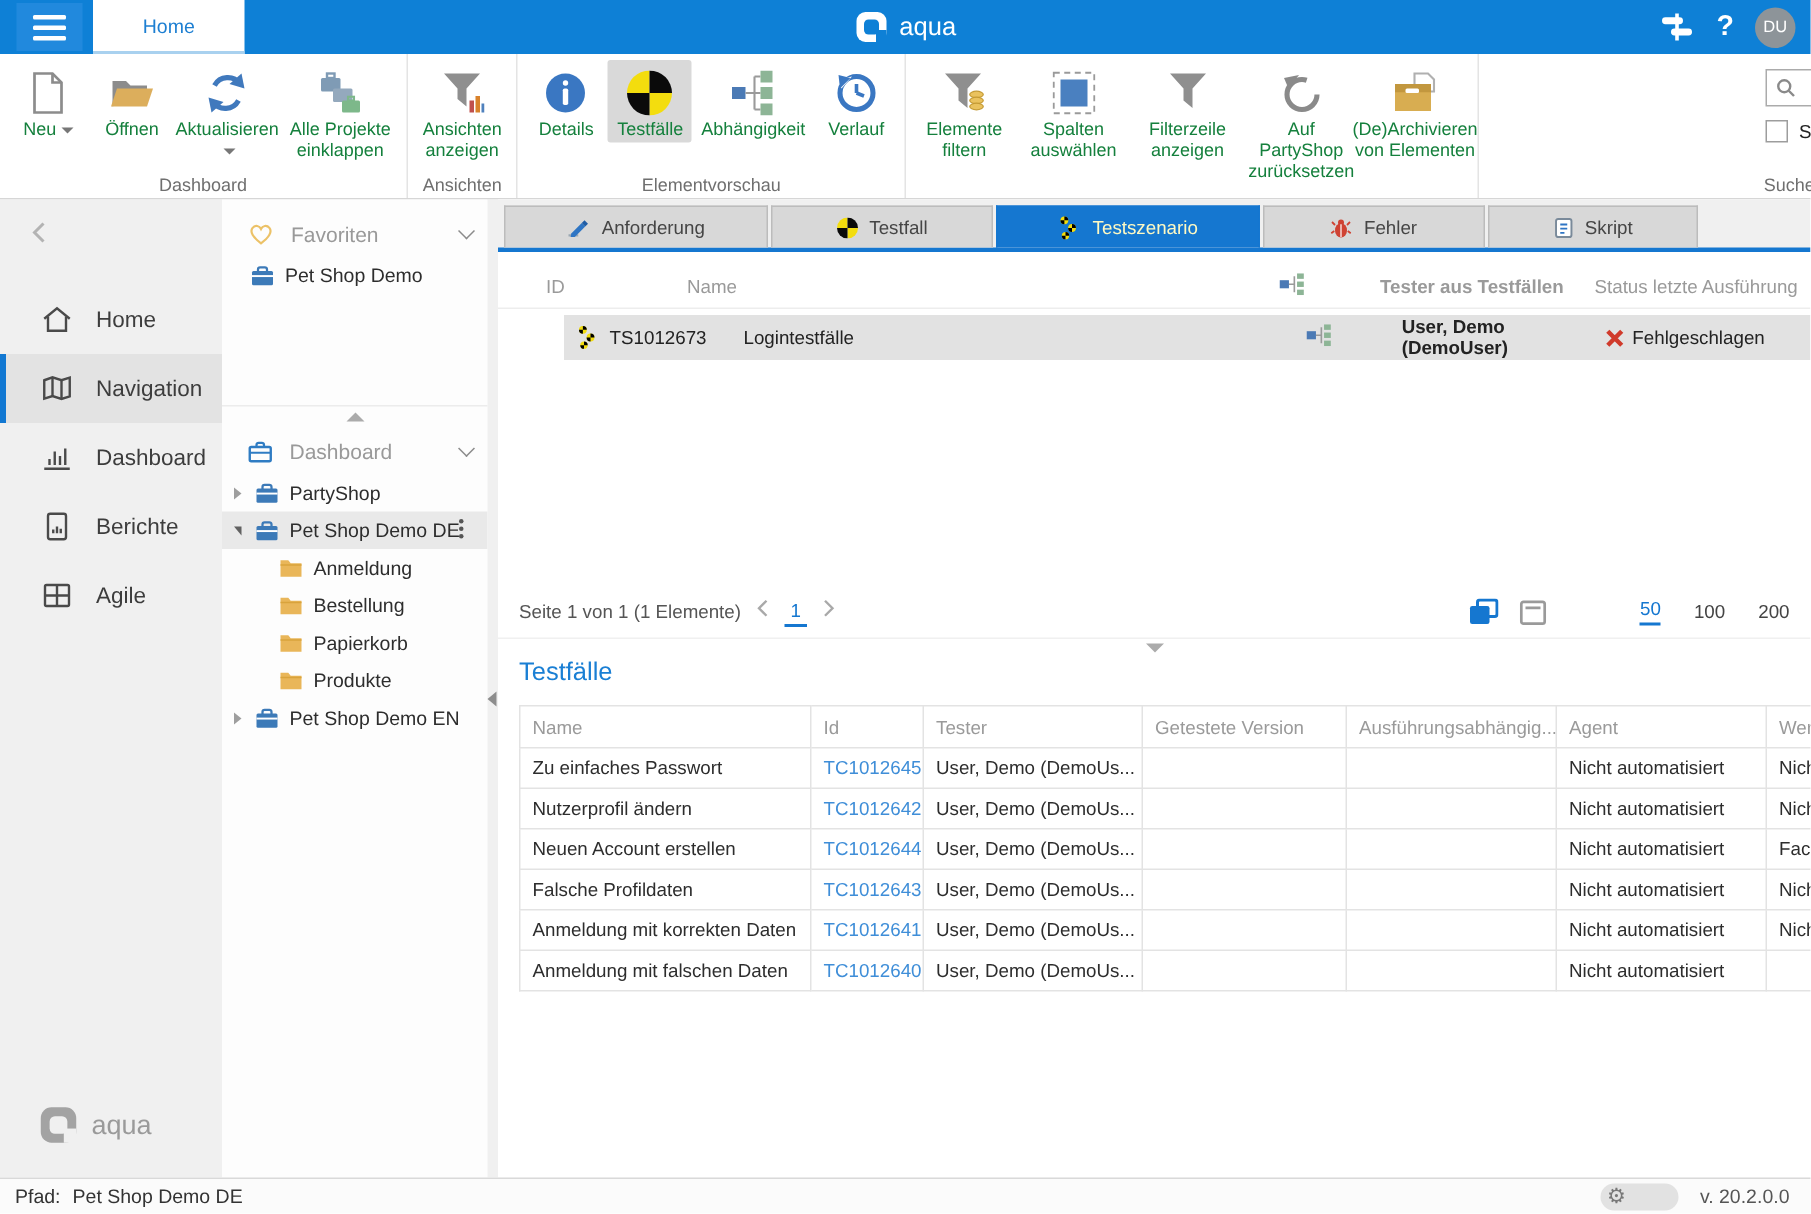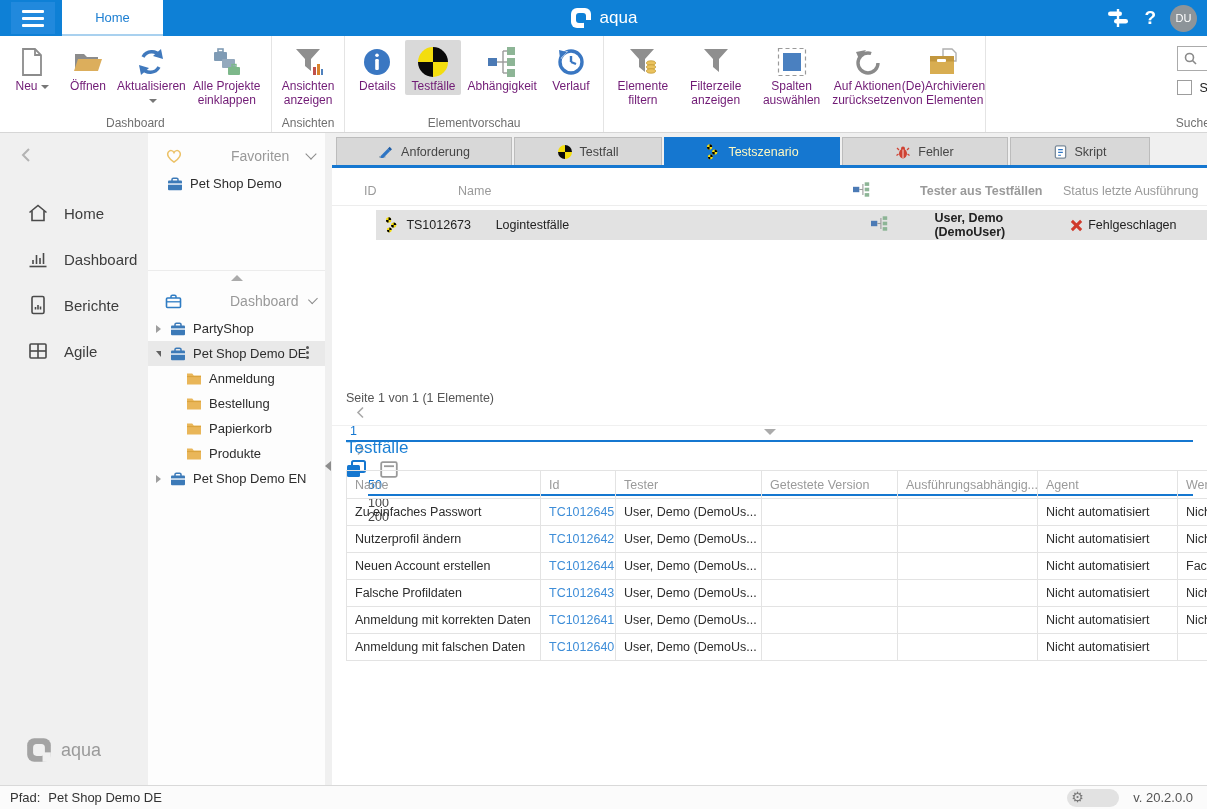--- a/index.html
+++ b/index.html
@@ -23,21 +23,21 @@
 
   
   #ribbon { position:absolute; left:0; top:36px; width:1207px; height:97px; background:#fff;
     border-bottom:1px solid #d6d6d6; display:flex; }
   .rgroup { position:relative; height:100%; border-right:1px solid #e4e4e4; padding:4px 4px 16px 4px;
     display:flex; align-items:flex-start; }
   .rgroup-label { position:absolute; left:0; right:0; bottom:2px; text-align:center; color:#6f6f6f; font-size:12px; }
   .rbtn { display:flex; flex-direction:column; align-items:center; padding:5px 6px 2px 6px; min-width:56px;
     cursor:pointer; border-radius:2px; }
   .rbtn .ric { height:34px; display:flex; align-items:center; justify-content:center; }
-  .rbtn .rlab { font-size:12px; color:#701a75; text-align:center; line-height:14px; max-width:92px; }
+  .rbtn .rlab { font-size:12px; color:#15803d; text-align:center; line-height:14px; max-width:92px; }
   .rbtn.active { background:#d9d9d9; }
   .caret { display:inline-block; width:0; height:0; border-left:4px solid transparent;
     border-right:4px solid transparent; border-top:4px solid #777; margin-left:3px; vertical-align:middle; }
   #search-group { padding:10px 14px 16px 14px; display:block; border-right:none; flex:1; }
   .search-row { width:208px; height:25px; border:1px solid #ababab; display:flex; align-items:center;
     padding:0 6px; margin-left:2px; background:#fff; }
   .search-row input { border:none; outline:none; flex:1; font-size:12px; font-family:"Liberation Sans",sans-serif; }
   .check-row { display:flex; align-items:center; gap:7px; margin-top:9px; margin-left:2px; }
   .checkbox { width:15px; height:15px; border:1px solid #9d9d9d; background:#fff; }
   .check-label { font-size:12.5px; color:#222; }
@@ -50,21 +50,21 @@
   .side-item.selected { background:#e3e3e3; }
   .side-item.selected::before { content:""; position:absolute; left:0; top:0; bottom:0; width:4px; background:#1278d2; }
   #side-list { position:absolute; top:57px; left:0; right:0; }
   #side-logo { position:absolute; left:26px; bottom:22px; display:flex; align-items:center; gap:9px;
     color:#9a9a9a; font-size:18px; }
 
   
   #treepanel { position:absolute; left:148px; top:133px; width:177px; height:652px; background:#fdfdfd; }
   .tree-header { height:30px; display:flex; align-items:center; gap:11px; padding:0 10px 0 17px;
     color:#999; font-size:14px; cursor:pointer; margin-top:8px; }
-  .tree-header .flex1 { flex:1;margin-left:37px; }
+  .tree-header .flex1 { flex:1; }
   .chev-down { width:8px; height:8px; border-right:1.6px solid #8b8b8b; border-bottom:1.6px solid #8b8b8b;
     transform:rotate(45deg); margin-top:-4px; }
   .tree-item { position:relative; height:25px; display:flex; align-items:center; gap:7px; padding-left:22px;
     font-size:13px; color:#2d2d2d; cursor:pointer; }
   .tree-item.child { padding-left:38px; }
   .tree-item.selected { background:#e9e9e9; }
   .expander { position:absolute; left:8px; width:0; height:0; }
   .expander.closed { border-left:5px solid #9e9e9e; border-top:4px solid transparent; border-bottom:4px solid transparent; }
   .expander.open { border-top:6px solid #616161; border-left:5px solid transparent; border-right:0 solid transparent; }
   .kebab { position:absolute; right:16px; top:5px; width:3px; cursor:pointer; }
@@ -90,22 +90,22 @@
   .t1-head { color:#9a9a9a; border-bottom:1px solid #ededed; }
   .t1-data { background:#e2e2e2; margin-top:4px; color:#222;margin-left:44px; }
   .c-icon { width:32px; display:flex; justify-content:center; }
   .c-id { width:94px; }
   .c-name { width:395px; }
   .c-dep { width:40px; }
   .c-gap { width:27px; }
   .c-tester { width:143px;font-weight:bold; }
   .c-status { width:144px; display:flex; align-items:center; gap:5px; }
 
-  #pagebar { position:absolute; left:0; right:0; top:258px; height:34px; display:flex; 
-    padding:0 14px; font-size:12.5px; color:#555;flex-direction:column; }
+  #pagebar { position:absolute; left:0; right:0; top:258px; height:34px; display:flex; align-items:center;
+    padding:0 14px; font-size:12.5px; color:#555; }
   .pg-chev { color:#a9a9a9; font-size:16px; margin:0 10px; cursor:pointer; }
   .pg-num { color:#1577d0; border-bottom:2px solid #1577d0; padding:1px 4px 2px 4px; cursor:pointer; }
   #pagebar .spacer { flex:1; }
   .pg-size { margin-left:22px; cursor:pointer; color:#444; }
   .pg-size.active { color:#1577d0; border-bottom:2px solid #1577d0; padding-bottom:2px; }
   .pg-icons { display:flex; align-items:center; gap:14px; margin-right:40px; }
 
   #hsplit { position:absolute; left:0; right:0; top:292px; height:13px; display:flex; align-items:center;
     justify-content:center; border-top:1px solid #f0f0f0; cursor:row-resize; }
   .tri-down { width:0; height:0; border-left:6px solid transparent; border-right:6px solid transparent;
@@ -286,42 +286,42 @@
             <ellipse cx="23" cy="16" rx="4.5" ry="2.2" fill="#eac25e" stroke="#c49a34" stroke-width="0.8"></ellipse>
             <ellipse cx="23" cy="20" rx="4.5" ry="2.2" fill="#eac25e" stroke="#c49a34" stroke-width="0.8"></ellipse>
             <ellipse cx="23" cy="24" rx="4.5" ry="2.2" fill="#eac25e" stroke="#c49a34" stroke-width="0.8"></ellipse>
           </svg>
       </span>
       <span class="rlab">Elemente filtern</span>
     </div>
     <div class="rbtn">
       <span class="ric">
         <svg width="30" height="30" viewBox="0 0 30 30">
-            <polygon points="3,2 27,2 18,12 18,25 12,20 12,12" fill="#8f8f8f"></polygon>
-          </svg>
-      </span>
-      <span class="rlab">Filterzeile anzeigen</span>
-    </div>
-    <div class="rbtn">
-      <span class="ric">
-        <svg width="30" height="30" viewBox="0 0 30 30">
             <rect x="1.5" y="1.5" width="27" height="27" fill="none" stroke="#9a9a9a" stroke-width="1.2" stroke-dasharray="4 3"></rect>
             <rect x="6" y="6" width="18" height="18" fill="#4a80c0"></rect>
           </svg>
       </span>
       <span class="rlab">Spalten auswählen</span>
+    </div>
+    <div class="rbtn">
+      <span class="ric">
+        <svg width="30" height="30" viewBox="0 0 30 30">
+            <polygon points="3,2 27,2 18,12 18,25 12,20 12,12" fill="#8f8f8f"></polygon>
+          </svg>
+      </span>
+      <span class="rlab">Filterzeile anzeigen</span>
     </div>
     <div class="rbtn">
       <span class="ric">
         <svg width="30" height="30" viewBox="0 0 30 30">
             <circle cx="15" cy="16" r="10" fill="none" stroke="#8a8a8a" stroke-width="3.4" stroke-dasharray="50 13"></circle>
             <polygon points="3,5 13,3 6,12" fill="#8a8a8a"></polygon>
           </svg>
       </span>
-      <span class="rlab">Auf Aktionen zurücksetzen</span>
+      <span class="rlab">Auf PartyShop zurücksetzen</span>
     </div>
     <div class="rbtn">
       <span class="ric">
         <svg width="32" height="30" viewBox="0 0 32 30">
             <path d="M16 2 h9 l4 4 v8 h-13 Z" fill="#fff" stroke="#b0b0b0" stroke-width="1.4"></path>
             <rect x="3" y="9" width="24" height="18" fill="#d8ad51"></rect>
             <rect x="3" y="9" width="24" height="5.5" fill="#c2973e"></rect>
             <rect x="10" y="12" width="9" height="3" rx="1" fill="#fff"></rect>
           </svg>
       </span>
@@ -358,20 +358,30 @@
   </div>
   <div id="side-list">
     <div class="side-item">
       <span style="display:flex;">
         <svg width="22" height="22" viewBox="0 0 22 22" fill="none" stroke="#4a4a4a" stroke-width="1.6">
             <path d="M2.5 10.5 L11 3.5 L19.5 10.5"></path>
             <path d="M5 9 V18.5 H17 V9"></path>
           </svg>
       </span>
       <span>Home</span>
+    </div>
+    <div class="side-item selected">
+      <span style="display:flex;">
+        <svg width="22" height="22" viewBox="0 0 22 22" fill="none" stroke="#4a4a4a" stroke-width="1.6">
+            <path d="M2.5 5.5 L8 3.5 L14 5.5 L19.5 3.8 V16.2 L14 18 L8 16 L2.5 17.8 Z"></path>
+            <line x1="8" y1="3.5" x2="8" y2="16"></line>
+            <line x1="14" y1="5.5" x2="14" y2="18"></line>
+          </svg>
+      </span>
+      <span>Navigation</span>
     </div>
     <div class="side-item">
       <span style="display:flex;">
         <svg width="22" height="22" viewBox="0 0 22 22" fill="none" stroke="#4a4a4a" stroke-width="1.6">
             <line x1="2.5" y1="18.5" x2="19.5" y2="18.5"></line>
             <line x1="6" y1="16" x2="6" y2="12"></line>
             <line x1="9.5" y1="16" x2="9.5" y2="7"></line>
             <line x1="13" y1="16" x2="13" y2="10"></line>
             <line x1="16.5" y1="16" x2="16.5" y2="5"></line>
           </svg>
@@ -553,21 +563,21 @@
             </g>
             <g transform="translate(7,18)">
               <circle r="3.4" fill="#f3dd0e"></circle>
               <path d="M0 0 L0 -3.4 A3.4 3.4 0 0 1 3.4 0 Z" fill="#000"></path>
               <path d="M0 0 L0 3.4 A3.4 3.4 0 0 1 -3.4 0 Z" fill="#000"></path>
             </g>
           </svg>
       </span>
       <span>Testszenario</span>
     </div>
-    <div class="mtab" style="width:166px;margin-left:2px;">
+    <div class="mtab" style="width:148px;margin-left:2px;">
       <span style="display:flex;">
         <svg width="14" height="14" viewBox="0 0 14 14">
             <line x1="3" y1="5" x2="1" y2="3" stroke="#cf4233" stroke-width="1.2"></line>
             <line x1="11" y1="5" x2="13" y2="3" stroke="#cf4233" stroke-width="1.2"></line>
             <line x1="2.5" y1="9" x2="0.5" y2="10.5" stroke="#cf4233" stroke-width="1.2"></line>
             <line x1="11.5" y1="9" x2="13.5" y2="10.5" stroke="#cf4233" stroke-width="1.2"></line>
             <circle cx="7" cy="3.4" r="2" fill="#cf4233"></circle>
             <ellipse cx="7" cy="8.6" rx="4" ry="4.8" fill="#cf4233"></ellipse>
             <line x1="7" y1="4.5" x2="7" y2="13" stroke="#fff" stroke-width="0.8"></line>
           </svg>

